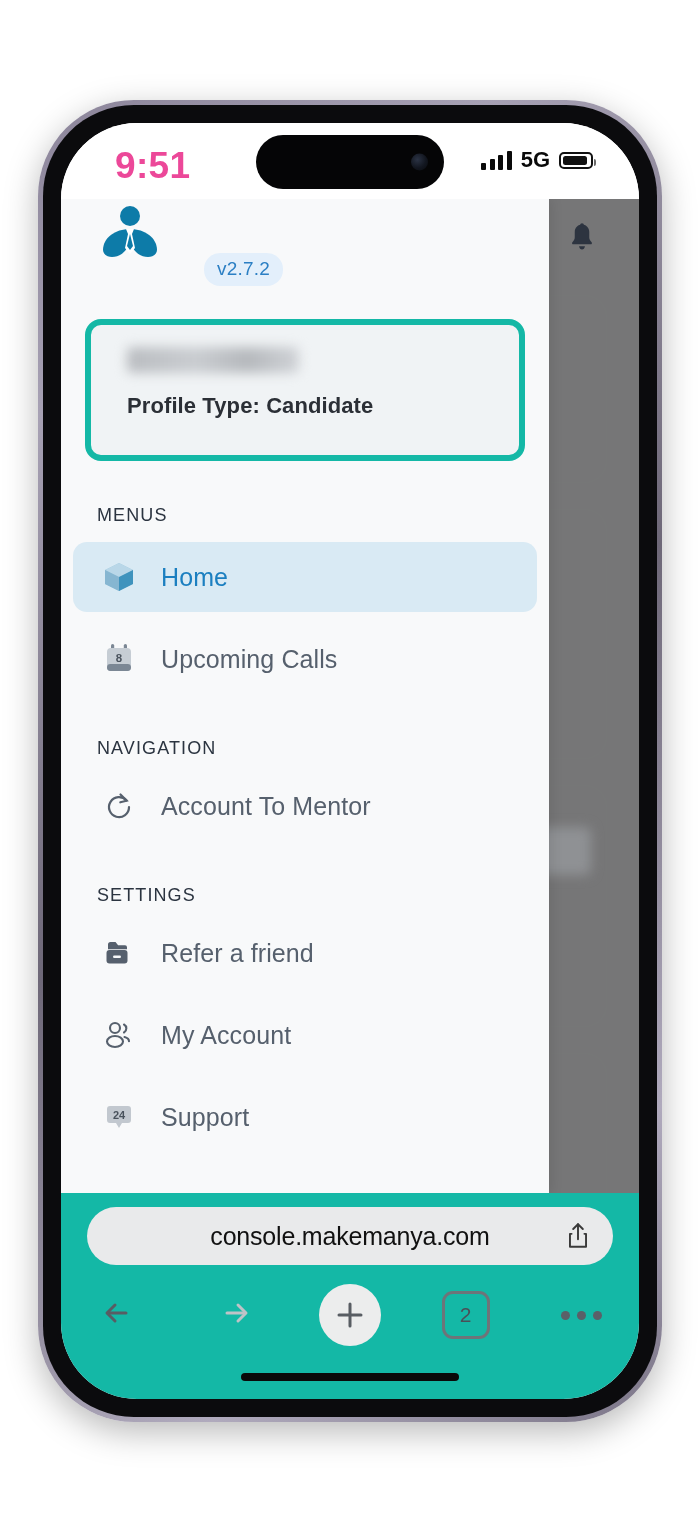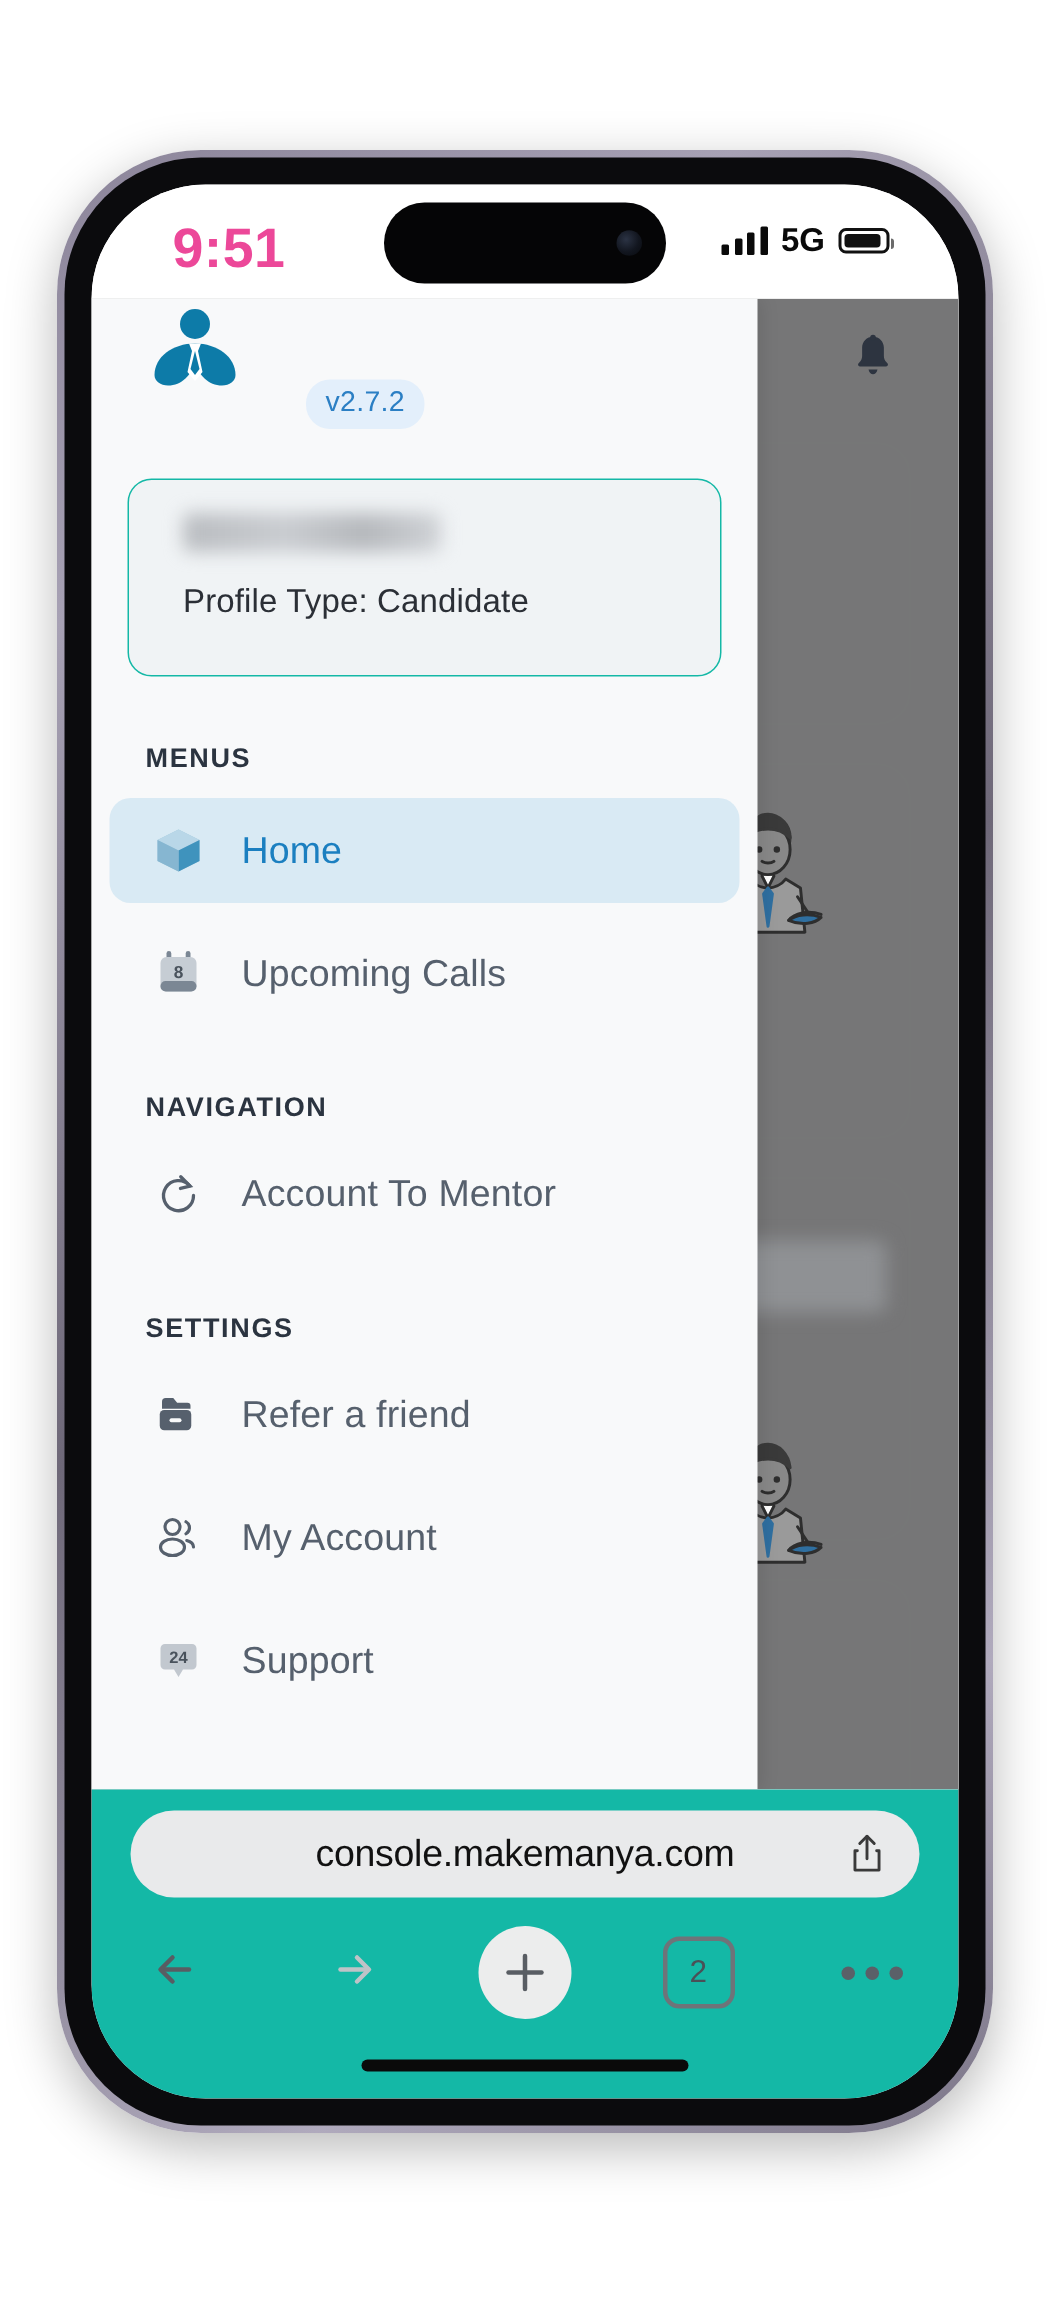--- a/index.html
+++ b/index.html
@@ -181,21 +181,21 @@
     filter: blur(6px);
   }
   .teacher { position: absolute; }
   .teacher.t1 { left: 392px; top: 330px; }
   .teacher.t2 { left: 392px; top: 750px; }
 
   
   .drawer {
     position: absolute;
     left: 0; top: 0; bottom: 0;
-    width: 444px;
+    width: 488px;
     background: #f8f9fa;
     box-shadow: 2px 0 12px rgba(0,0,0,0.10);
     z-index: 10;
     overflow: hidden;
   }
   .drawer-head {
     position: relative;
     padding: 18px 0 0 0;
     height: 86px;
   }
@@ -215,22 +215,23 @@
     font-size: 19px;
     padding: 5px 13px 6px;
     border-radius: 16px;
     letter-spacing: 0.2px;
   }
   .profile-card {
     margin: 16px 24px 0 24px;
     height: 130px;
     border-radius: 16px;
     background: #f0f3f5;
-    border: 1px solid #14b8a6;
+    border: 6px solid #14b8a6;
     position: relative;
+    font-weight: bold;
   }
   .pc-name {
     position: absolute;
     left: 36px;
     top: 22px;
     width: 172px;
     height: 26px;
     background: linear-gradient(90deg, #b9bcc0 0%, #c9ccd0 40%, #b5b8bc 70%, #cfd2d6 100%);
     border-radius: 5px;
     filter: blur(6px);
@@ -239,21 +240,21 @@
     position: absolute;
     left: 36px;
     top: 68px;
     font-size: 22px;
     color: #2b2f36;
     letter-spacing: 0.1px;
   }
 
   .section-label {
     font-size: 18px;
-    font-weight: bold;
+    font-weight: normal;
     color: #2b3440;
     letter-spacing: 1.1px;
     margin: 44px 0 0 36px;
   }
   .nav-item {
     display: flex;
     align-items: center;
     height: 70px;
     margin: 12px 12px 0 12px;
     padding-left: 24px;

